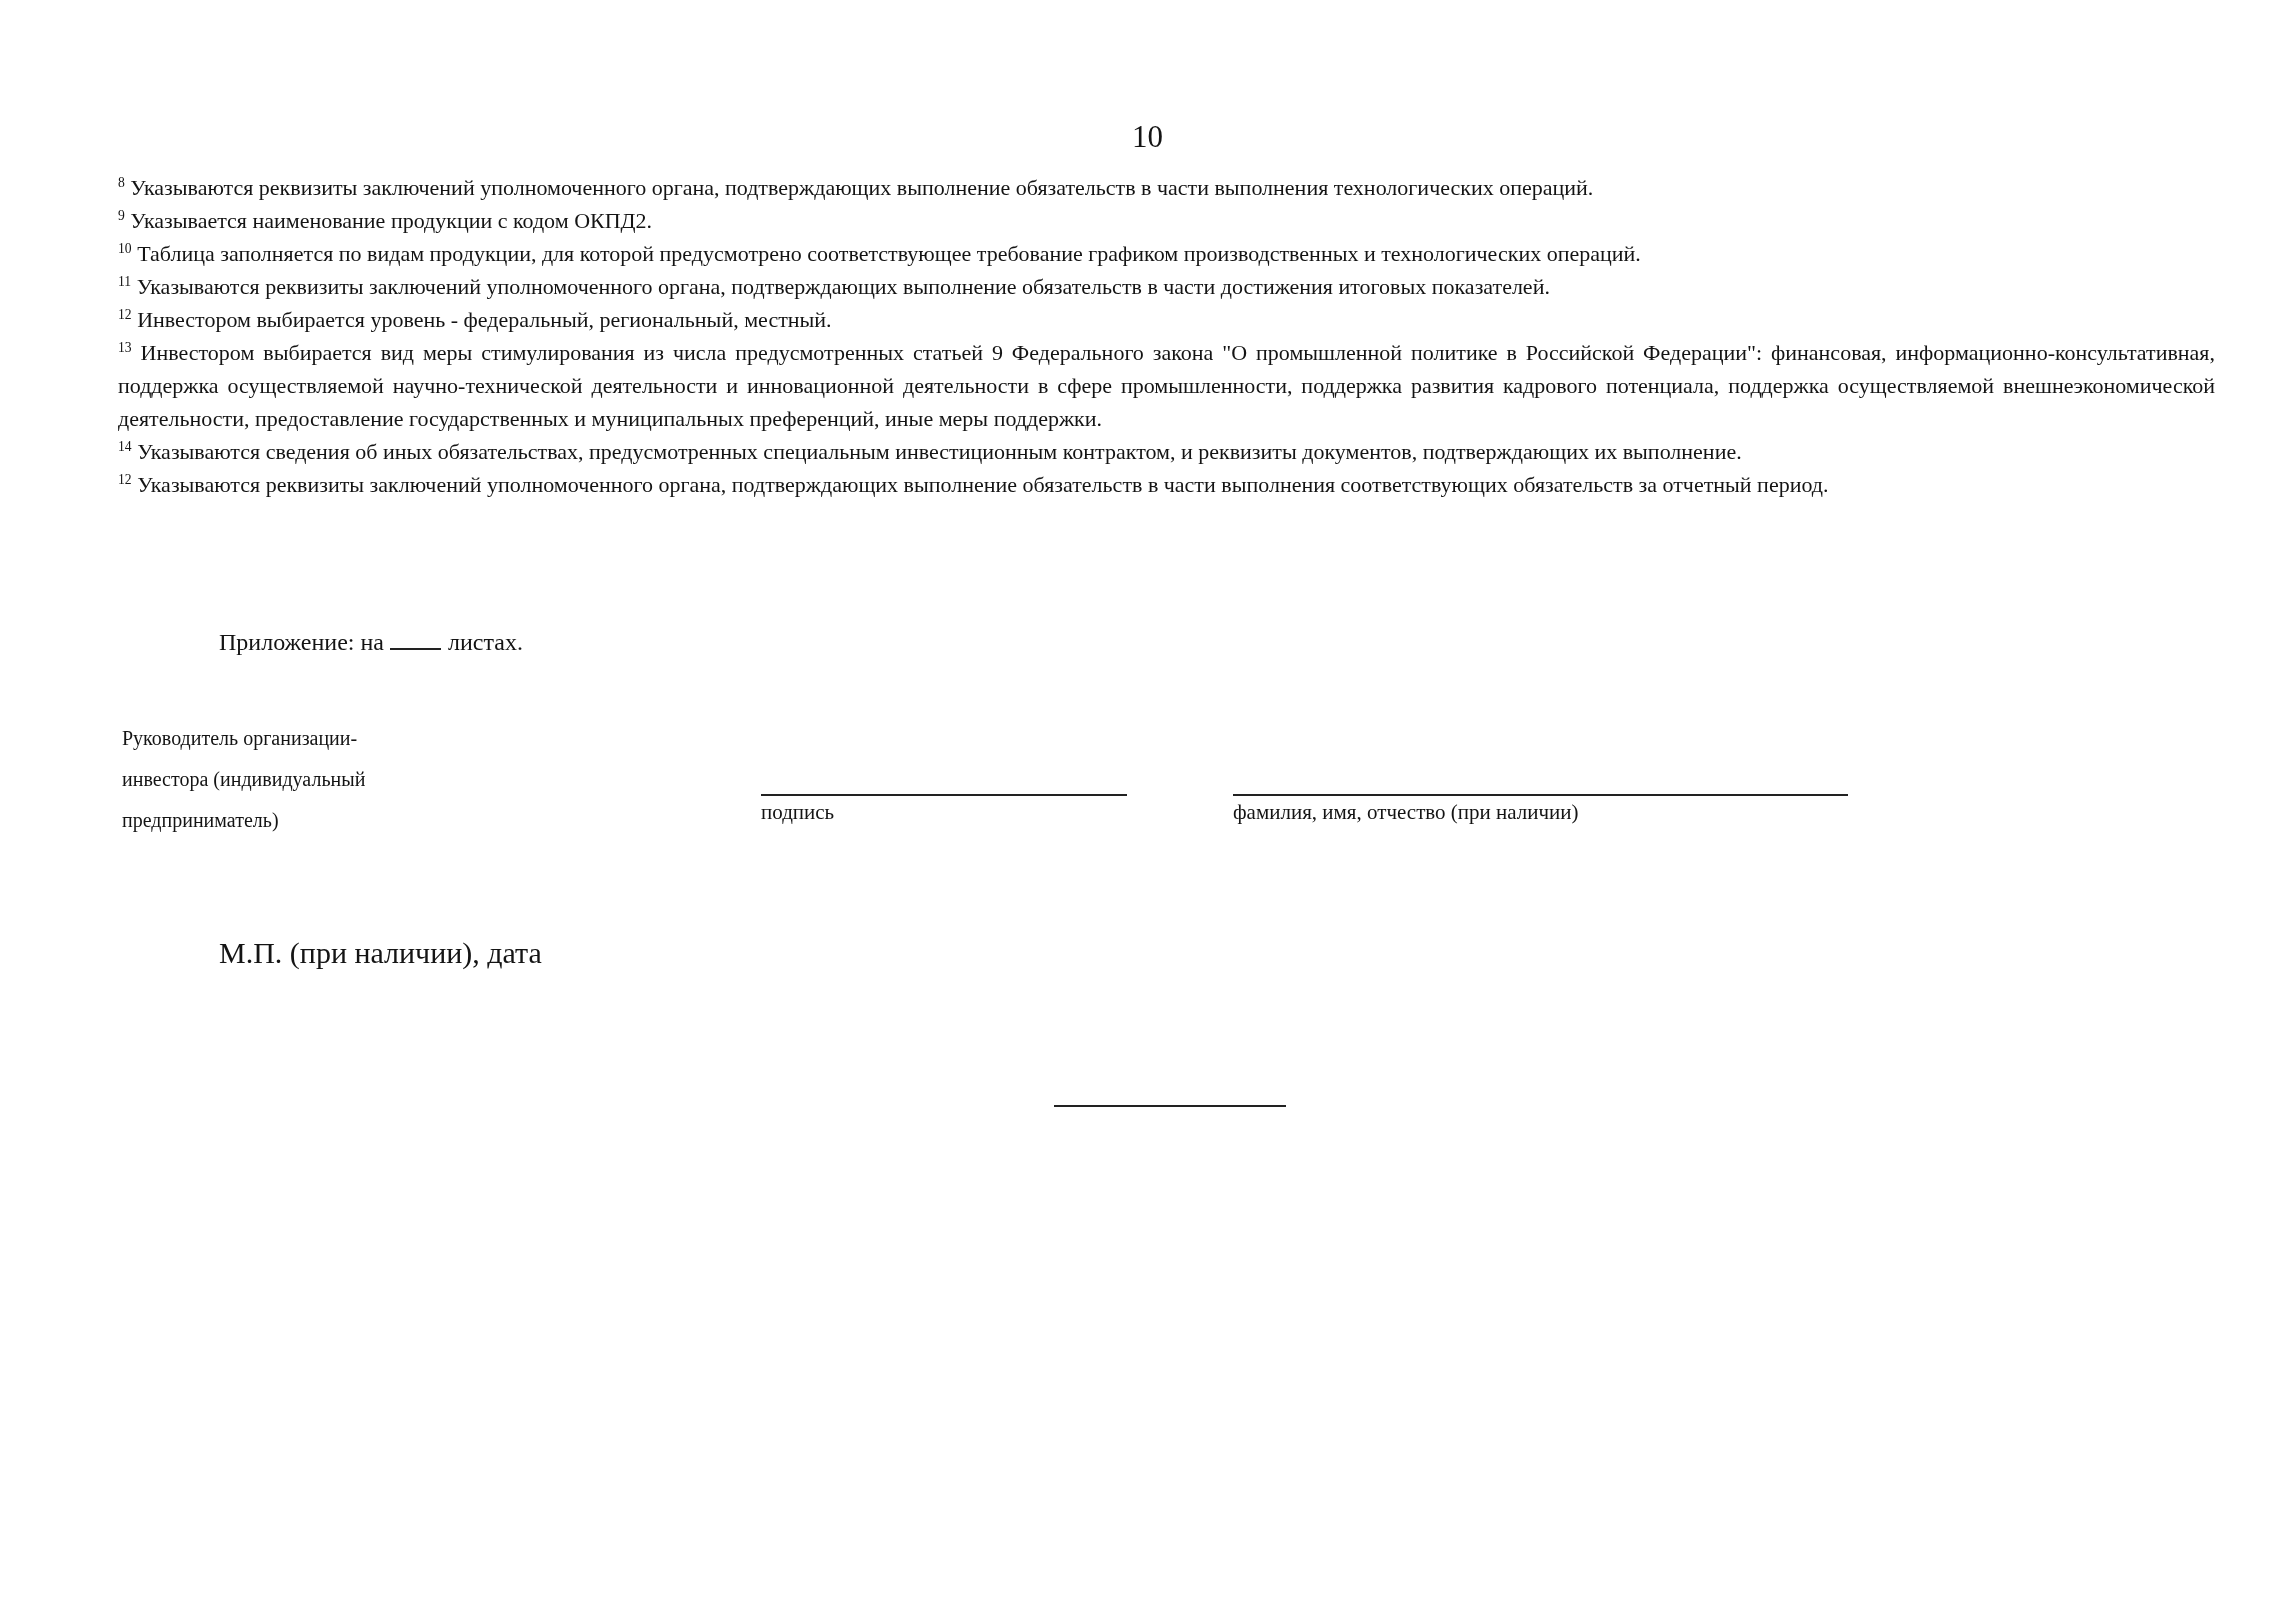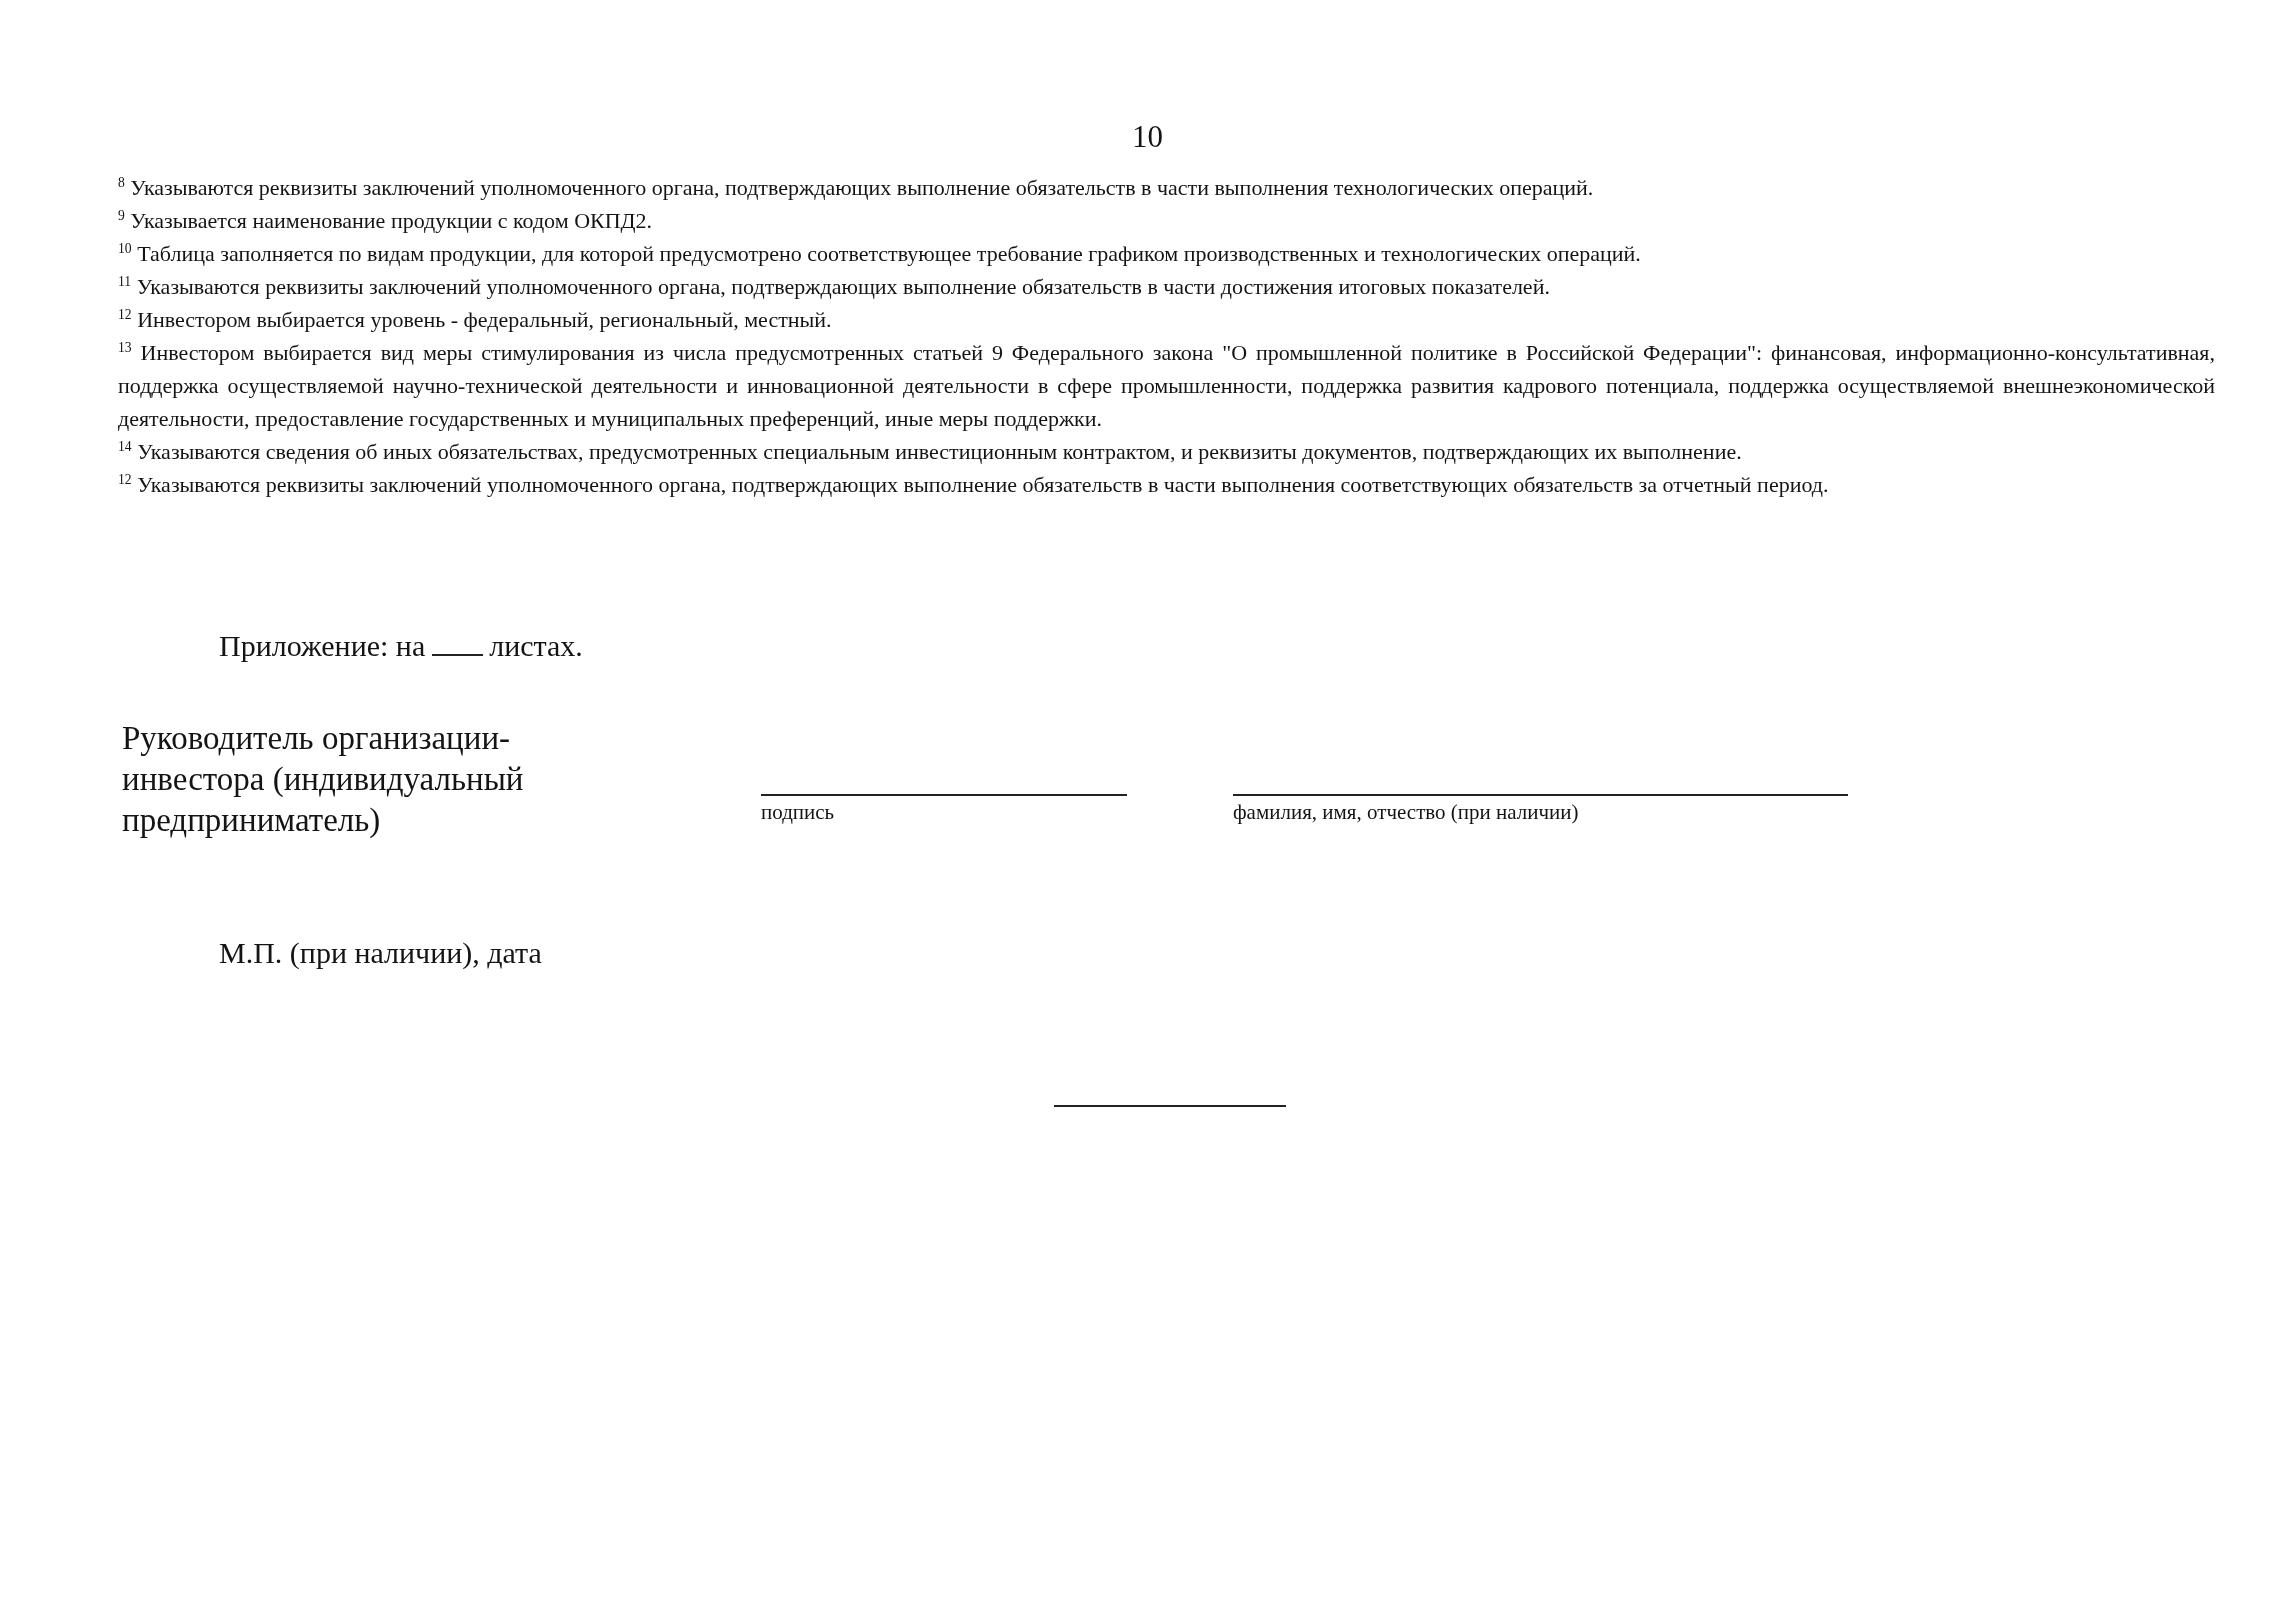--- a/index.html
+++ b/index.html
@@ -40,34 +40,34 @@
   }
   .footnote sup {
     font-size: 0.62em;
     line-height: 0;
     vertical-align: super;
   }
   .appendix {
     position: absolute;
     top: 629px;
     left: 219px;
-    font-size: 30px;
+    font-size: 24px;
   }
   .appendix .blank {
     display: inline-block;
     width: 51px;
     height: 0.65em;
     border-bottom: 2px solid #222;
     margin: 0 6.5px;
   }
   .role-text {
     position: absolute;
     top: 718px;
     left: 122px;
-    font-size: 33px;
+    font-size: 20px;
     line-height: 41px;
     width: 589px;
   }
   .sig-line {
     position: absolute;
     border-top: 2px solid #222;
     height: 0;
   }
   .sig-line.line-sign    { top: 794px; left: 761px; width: 366px; }
   .sig-line.line-name    { top: 794px; left: 1233px; width: 615px; }

